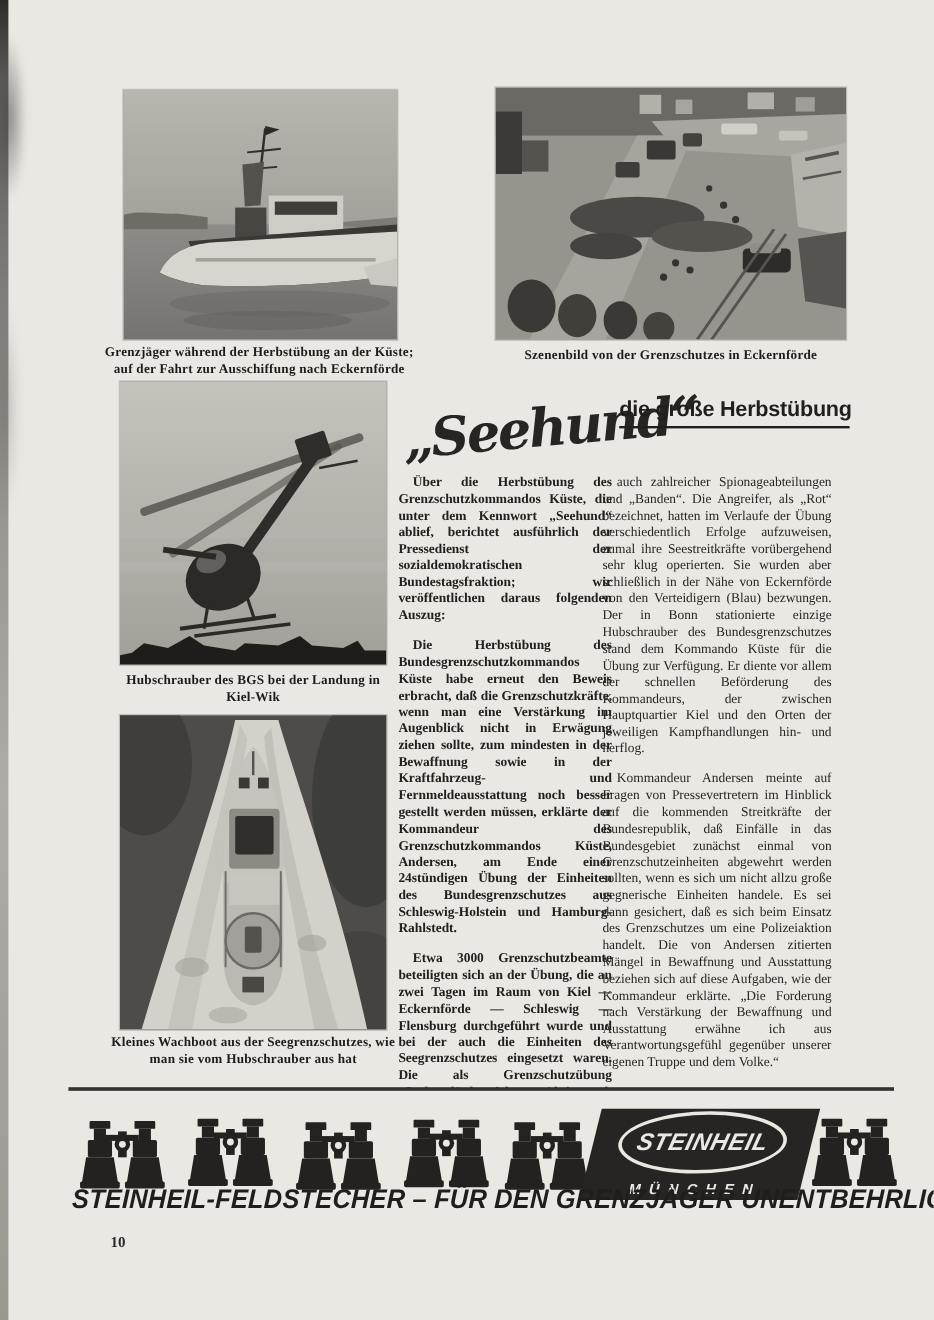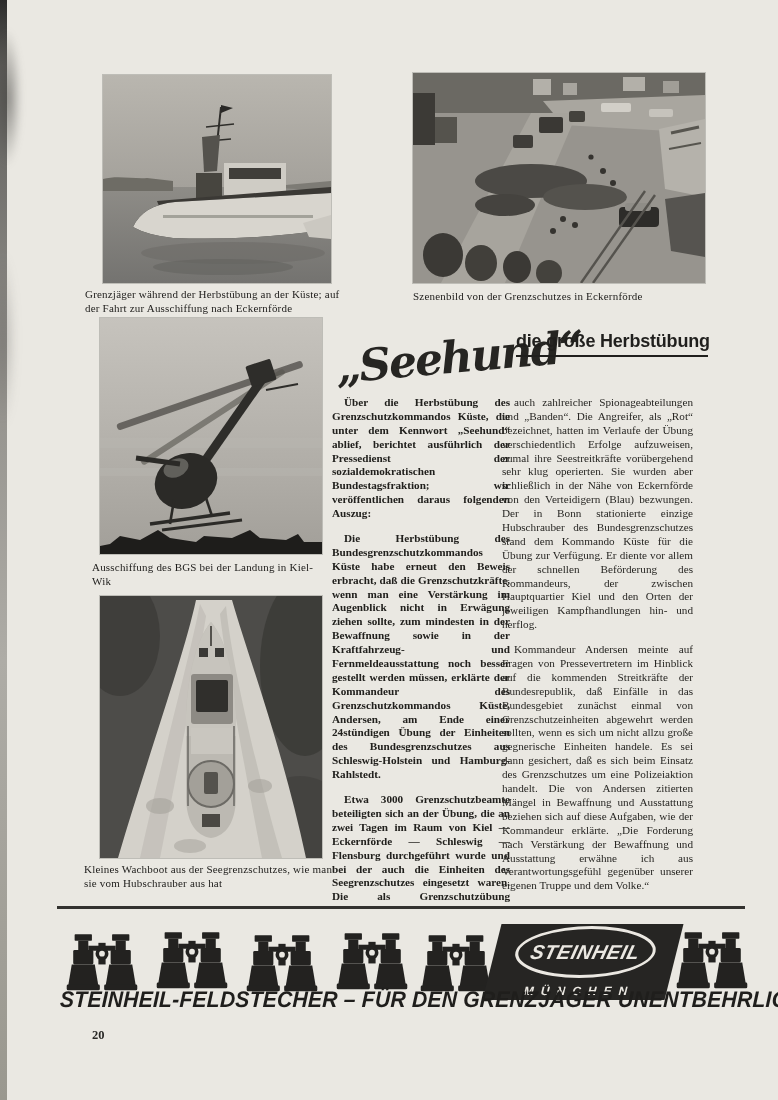--- a/index.html
+++ b/index.html
@@ -22,21 +22,21 @@
   }
   .smudge2{
     left:-10px;top:250px;width:26px;height:180px;
     background:radial-gradient(ellipse at center, rgba(90,89,86,.35), rgba(90,89,86,0) 70%);
     filter:blur(4px);
   }
   
   .photo{background:#9b9892;overflow:hidden;box-shadow:0 0 0 1px rgba(60,58,54,.25);}
   .photo svg{display:block;width:100%;height:100%;}
   .caption{
-    font-weight:normal;font-size:11px;line-height:1.28;
+    font-weight:bold;font-size:11px;line-height:1.28;text-align:center;
     color:#1d1c1a;letter-spacing:.2px;
   }
   
   .script-title{
     font-family:"DejaVu Serif", serif;
     font-style:italic;font-weight:bold;
     font-size:44px;letter-spacing:-2px;color:#262522;
     transform:rotate(-5deg);transform-origin:left center;white-space:nowrap;
   }
   .subtitle-line{
@@ -186,21 +186,21 @@
     <ellipse cx="86" cy="163" rx="32" ry="27" fill="#2b2a27" transform="rotate(-24 86 163)"></ellipse>
     <ellipse cx="76" cy="150" rx="13" ry="9" fill="#8e8c86" opacity=".55" transform="rotate(-24 76 150)"></ellipse>
     <line x1="36" y1="140" x2="80" y2="146" stroke="#2b2a27" stroke-width="5"></line>
     <line x1="50" y1="206" x2="130" y2="195" stroke="#2b2a27" stroke-width="3.4"></line>
     <line x1="62" y1="212" x2="142" y2="202" stroke="#2b2a27" stroke-width="3"></line>
     <line x1="74" y1="182" x2="70" y2="206" stroke="#2b2a27" stroke-width="2.6"></line>
     <line x1="106" y1="180" x2="112" y2="198" stroke="#2b2a27" stroke-width="2.6"></line>
     <path d="M0,228 L0,236 L222,236 L222,224 L204,224 L198,216 L186,222 L160,220 L150,212 L132,220 L104,218 L96,224 L70,220 L58,212 L40,222 L20,218 L10,226 Z" fill="#1e1d1b"></path>
   </svg>
 </div>
-<div class="abs caption" style="left:92px;top:560px;width:238px;">Ausschiffung des BGS bei der Landung in Kiel-Wik</div>
+<div class="abs caption" style="left:92px;top:560px;width:238px;">Hubschrauber des BGS bei der Landung in Kiel-Wik</div>
 
 <div class="abs photo" style="left:100px;top:596px;width:222px;height:262px;">
   <svg viewBox="0 0 222 262" preserveAspectRatio="none">
     <rect width="222" height="262" fill="#4d4c49"></rect>
     <ellipse cx="20" cy="40" rx="40" ry="60" fill="#3c3b38" opacity=".8"></ellipse>
     <ellipse cx="205" cy="70" rx="45" ry="90" fill="#3a3936" opacity=".8"></ellipse>
     <ellipse cx="200" cy="230" rx="50" ry="50" fill="#42413e" opacity=".8"></ellipse>
     <path d="M96,4 C84,60 48,160 18,262 L206,262 C182,150 148,60 132,4 Z" fill="#d4d1ca"></path>
     <path d="M100,8 C90,60 60,170 40,262 L60,262 C78,170 98,70 106,20 Z" fill="#b7b4ad" opacity=".5"></path>
     <path d="M126,10 C132,70 158,180 182,262 L162,262 C146,180 126,70 120,18 Z" fill="#b2afa8" opacity=".5"></path>
@@ -350,13 +350,13 @@
         <rect x="31" y="16" width="38" height="7"></rect>
         <rect x="45" y="12" width="10" height="30"></rect>
         <circle cx="50" cy="27" r="9"></circle>
       </g>
       <circle cx="50" cy="27" r="4" fill="#eae8e2"></circle>
     </svg>
 
   <div class="abs slogan" style="left:60px;top:987px;">STEINHEIL-FELDSTECHER – FÜR DEN GRENZJÄGER UNENTBEHRLICH!</div>
 </div>
 
-<div class="abs pagenum" style="left:92px;top:1028px;">20</div>
+<div class="abs pagenum" style="left:92px;top:1028px;">10</div>
 
 </body></html>

